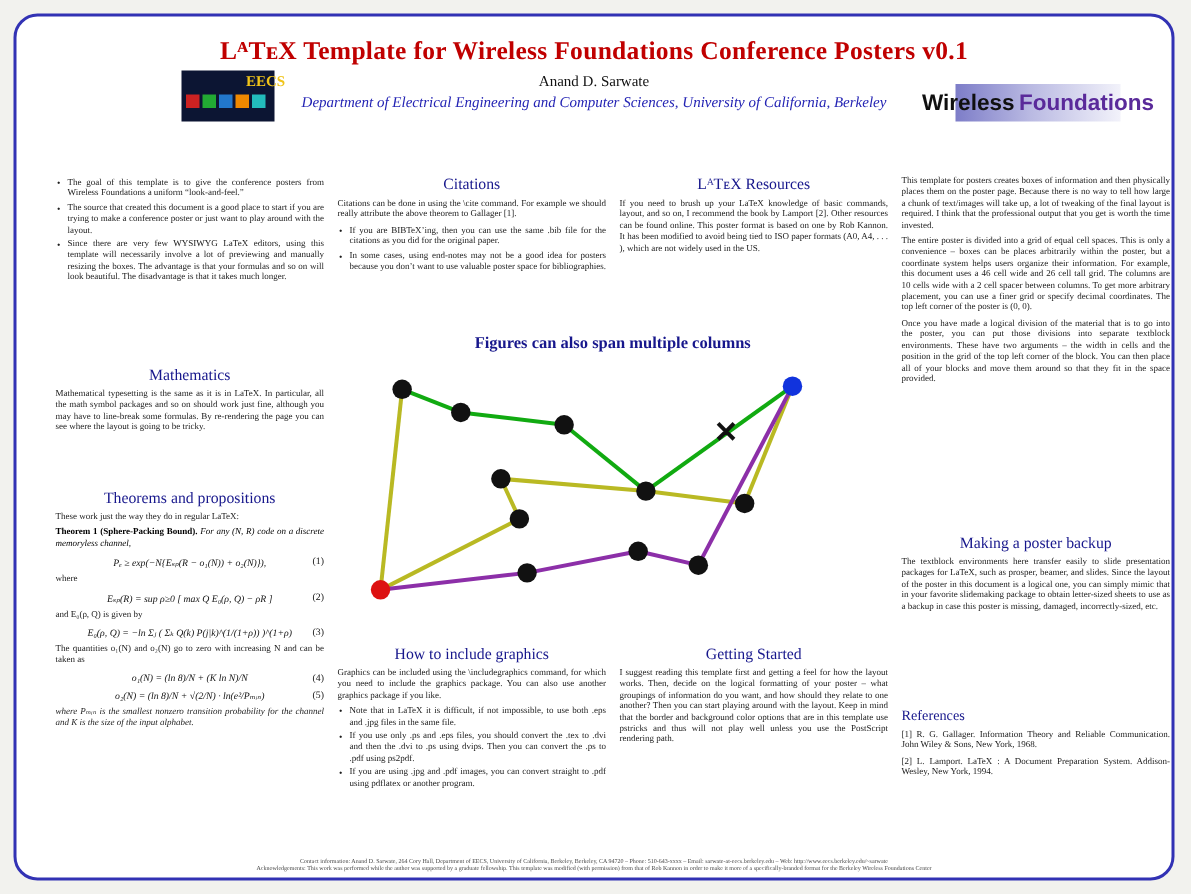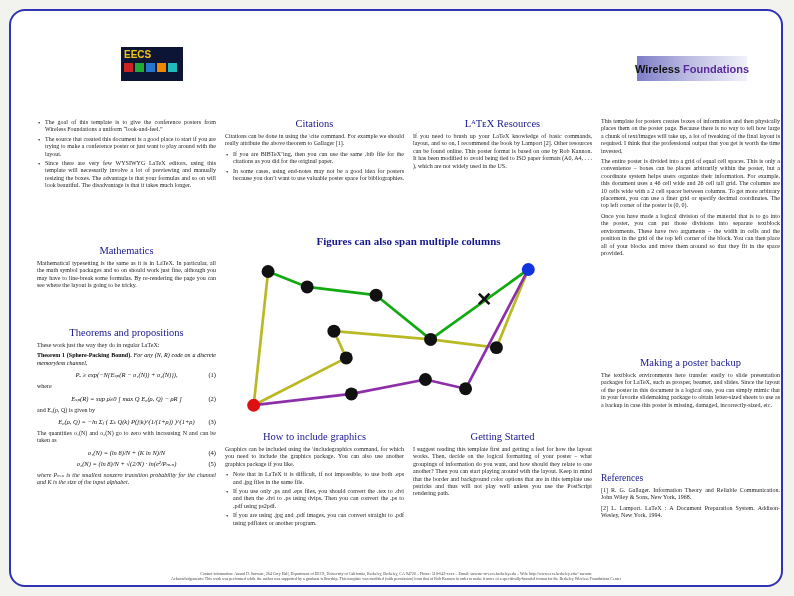--- a/index.html
+++ b/index.html
@@ -14,29 +14,29 @@
   }
   .header { position:absolute; left:0; right:0; top:13px; text-align:center; }
   .title { font-size:17px; font-weight:bold; color:#c00000; letter-spacing:0.2px; }
   .author { font-size:10px; color:#111; margin-top:5px; }
   .affil { font-size:10px; font-style:italic; color:#2424b4; margin-top:3px; }
 
   .eecs-logo {
     position:absolute; left:110px; top:36px; width:62px; height:34px;
     background:#0c1533; padding:2px 3px; box-sizing:border-box;
   }
-  .eecs-text { color:#f0c419; font-weight:bold; font-size:10px; font-family:Liberation Sans, sans-serif; line-height:11px; }
+  .eecs-text { color:#f0c419; font-weight:bold; font-size:10px; font-family:Liberation Serif, serif; line-height:11px;margin-left:40px; }
   .eecs-grid { display:flex; gap:2px; margin-top:3px; }
   .eecs-grid span { width:9px; height:9px; display:inline-block; }
 
   .wf-logo {
     position:absolute; right:34px; top:45px; width:110px; height:25px;
     background:linear-gradient(90deg,#7d7dc8 0%, #b9b9e2 45%, #f2f2fa 100%);
     display:flex; align-items:center; justify-content:center; gap:3px;
-    font-family:"Liberation Sans",sans-serif; font-size:11px;text-align:right;
+    font-family:"Liberation Sans",sans-serif; font-size:15px;text-align:right;
   }
   .wf-w1 { color:#101010; font-weight:bold; }
   .wf-w2 { color:#5a2a9a; font-weight:bold; }
 
   .box { position:absolute; width:179px; }
   .sec-title {
     font-size:10.5px; color:#17178c; text-align:center;
     margin:0 0 4px 0; font-weight:normal;
   }
   .sec-title.left { text-align:left; font-size:9.5px; }
@@ -46,33 +46,38 @@
   ul.blt li::before { content:"•"; position:absolute; left:-7px; top:0; font-size:6.5px; }
 
   .thm-head { font-size:6px; line-height:7.4px; margin:2px 0; text-align:justify; }
   .thm-label { font-weight:bold; }
   .thm-text { font-style:italic; }
   .eq { position:relative; text-align:center; font-size:6.5px; font-style:italic; margin:4px 0; color:#111; }
   .eq .eq-n { position:absolute; right:0; top:0; font-style:normal; }
   .outro { font-style:italic; }
 
   .figure-block { position:absolute; left:214px; top:212px; width:367px; }
-  .figure-title { font-size:11px; color:#17178c; text-align:center; margin:12px 0 6px 0; }
+  .figure-title { font-size:11px; color:#17178c; text-align:center; margin:0 0 6px 0; }
   #graph-svg { display:block; margin:0 auto; }
 
   .footer {
     position:absolute; left:24px; right:24px; bottom:4px; text-align:center;
     font-size:4px; line-height:5.2px; color:#444;
   }
 </style>
 </head>
 <body>
 
 <div class="poster">
 
+  <div class="header">
+    <div class="title">LᴬTᴇX Template for Wireless Foundations Conference Posters v0.1</div>
+    <div class="author">Anand D. Sarwate</div>
+    <div class="affil">Department of Electrical Engineering and Computer Sciences, University of California, Berkeley</div>
+  </div>
 
   <div class="eecs-logo">
     <div class="eecs-text">EECS</div>
     <div class="eecs-grid">
       <span style="background:#cc2222"></span>
       <span style="background:#22aa33"></span>
       <span style="background:#2277cc"></span>
       <span style="background:#ee8800"></span>
       <span style="background:#22bbbb"></span>
     </div>

